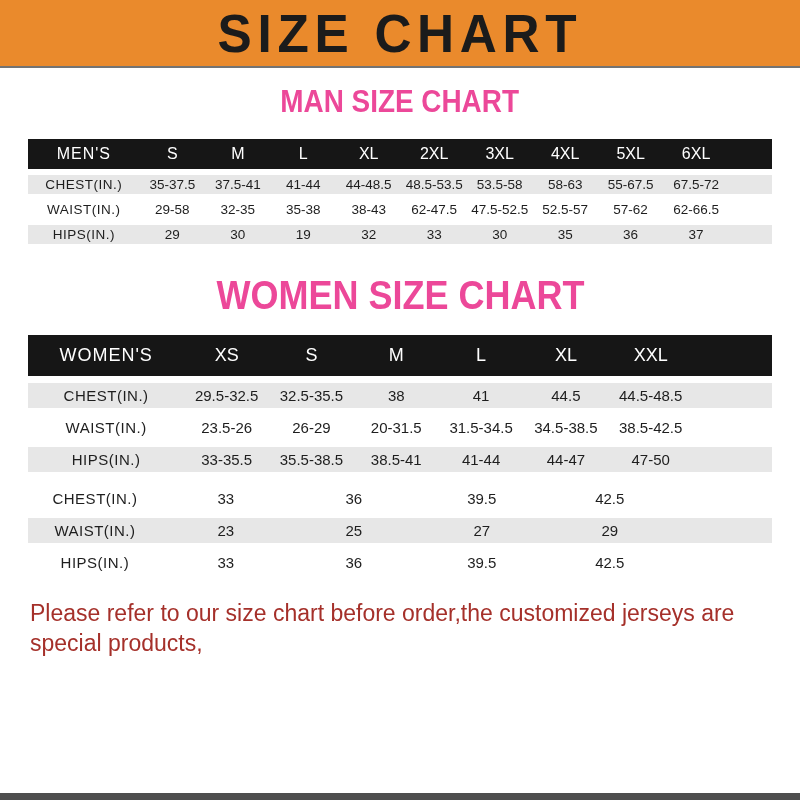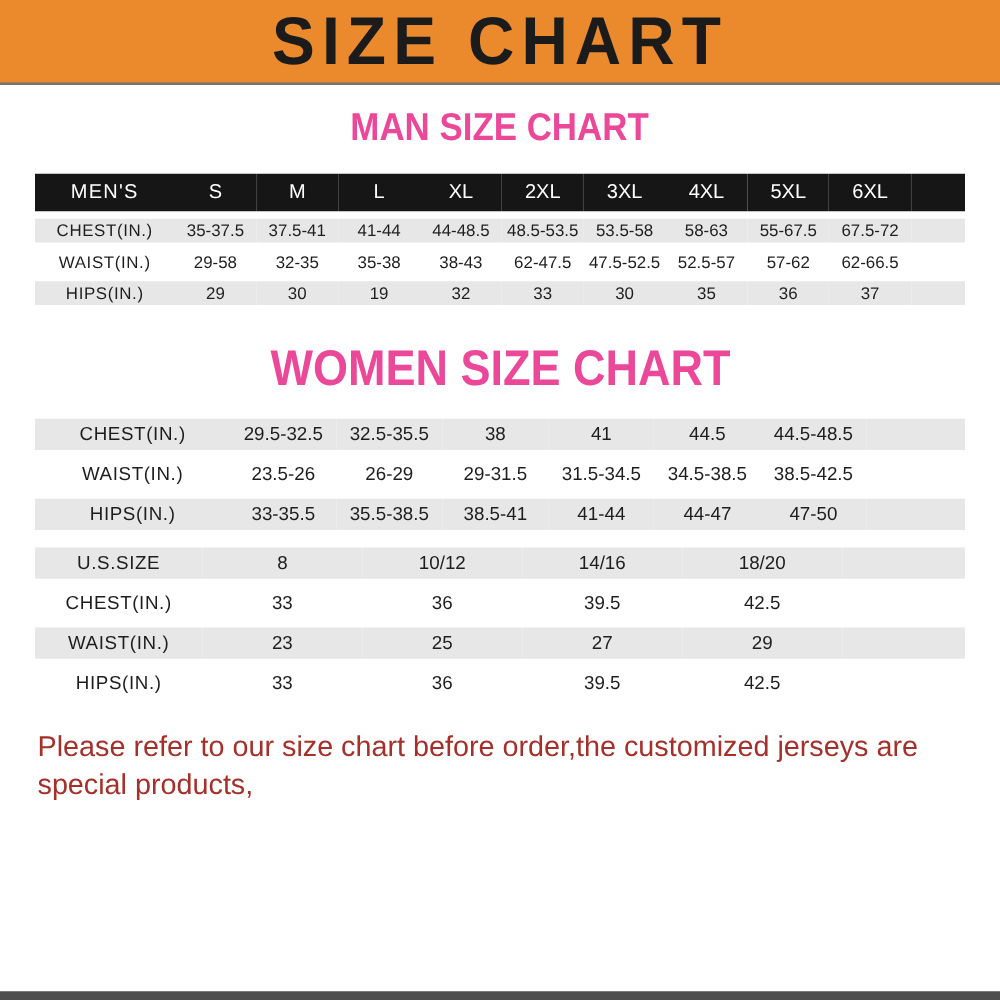--- a/index.html
+++ b/index.html
@@ -161,35 +161,45 @@
         <col style="width: 21%;">
         <col style="width: 11.4%;">
         <col style="width: 11.4%;">
         <col style="width: 11.4%;">
         <col style="width: 11.4%;">
         <col style="width: 11.4%;">
         <col style="width: 11.4%;">
         <col>
       </colgroup>
       <tbody>
+        <tr class="hdr-row">
+          <th class="hdr-label">WOMEN'S</th>
+          <th class="hdr-size">XS</th>
+          <th class="hdr-size">S</th>
+          <th class="hdr-size">M</th>
+          <th class="hdr-size">L</th>
+          <th class="hdr-size">XL</th>
+          <th class="hdr-size">XXL</th>
+          <th class="hdr-spacer"></th>
+        </tr>
         <tr class="data-row stripe">
           <td class="row-label">CHEST(IN.)</td>
           <td class="val">29.5-32.5</td>
           <td class="val">32.5-35.5</td>
           <td class="val">38</td>
           <td class="val">41</td>
           <td class="val">44.5</td>
           <td class="val">44.5-48.5</td>
           <td></td>
         </tr>
         <tr class="data-row plain">
           <td class="row-label">WAIST(IN.)</td>
           <td class="val">23.5-26</td>
           <td class="val">26-29</td>
-          <td class="val">29-31.5</td>
+          <td class="val">20-31.5</td>
           <td class="val">31.5-34.5</td>
           <td class="val">34.5-38.5</td>
           <td class="val">38.5-42.5</td>
           <td></td>
         </tr>
         <tr class="data-row stripe">
           <td class="row-label">HIPS(IN.)</td>
           <td class="val">33-35.5</td>
           <td class="val">35.5-38.5</td>
           <td class="val">38.5-41</td>
@@ -206,28 +216,20 @@
   <table class="size-table youth">
       <colgroup>
         <col style="width: 18%;">
         <col style="width: 17.2%;">
         <col style="width: 17.2%;">
         <col style="width: 17.2%;">
         <col style="width: 17.2%;">
         <col>
       </colgroup>
       <tbody>
-        <tr class="data-row stripe">
-          <td class="row-label">U.S.SIZE</td>
-          <td class="val">8</td>
-          <td class="val">10/12</td>
-          <td class="val">14/16</td>
-          <td class="val">18/20</td>
-          <td></td>
-        </tr>
         <tr class="data-row plain">
           <td class="row-label">CHEST(IN.)</td>
           <td class="val">33</td>
           <td class="val">36</td>
           <td class="val">39.5</td>
           <td class="val">42.5</td>
           <td></td>
         </tr>
         <tr class="data-row stripe">
           <td class="row-label">WAIST(IN.)</td>

